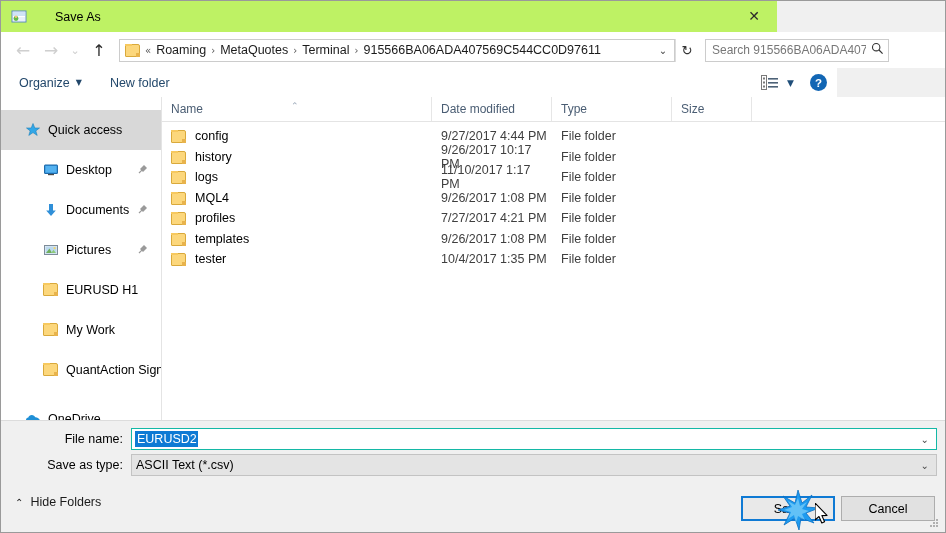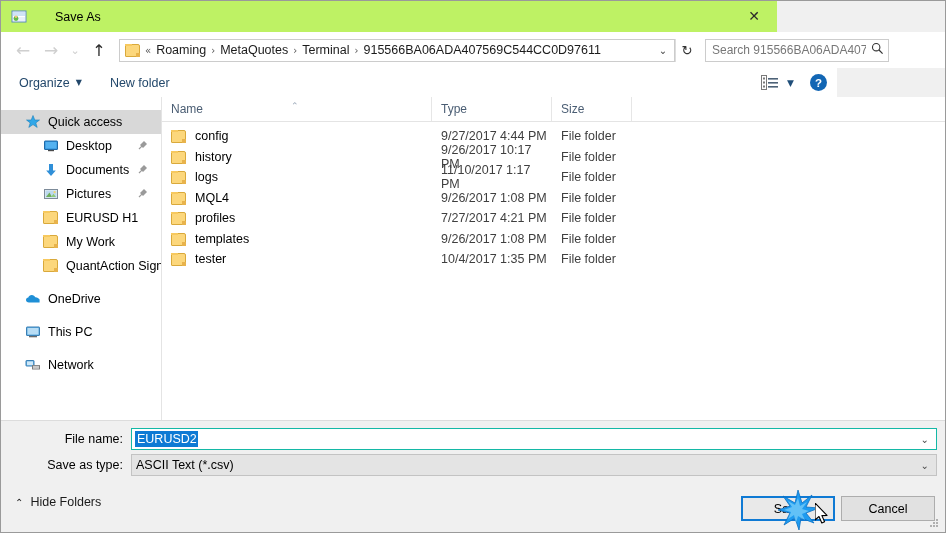--- a/index.html
+++ b/index.html
@@ -212,21 +212,21 @@
   .sidebar {
     width: 161px;
     height: 100%;
     background: #ffffff;
     border-right: 1px solid #e4e4e4;
     padding-top: 13px;
     box-sizing: border-box;
     overflow: hidden;
   }
   .side-item {
-    height: 24px;
+    height: 40px;
     display: flex;
     align-items: center;
     font-size: 12.5px;
     color: #000;
     white-space: nowrap;
     position: relative;
   }
   .side-item.selected { background: #d8d8d8; }
   .side-item .si-icon {
     width: 16px; height: 16px;
@@ -676,20 +676,23 @@
         </span>
         <span class="si-label">Network</span>
       </div>
     </div>
 
     <div class="filepane">
       <div class="col-headers">
         <div class="col-h" style="width:270px;">
           <span>Name</span>
           <span class="sort-caret">⌃</span>
+        </div>
+        <div class="col-h" style="width:120px;">
+          <span>Date modified</span>
         </div>
         <div class="col-h" style="width:120px;">
           <span>Type</span>
         </div>
         <div class="col-h" style="width:80px;">
           <span>Size</span>
         </div>
       </div>
 
       <div class="rows">

